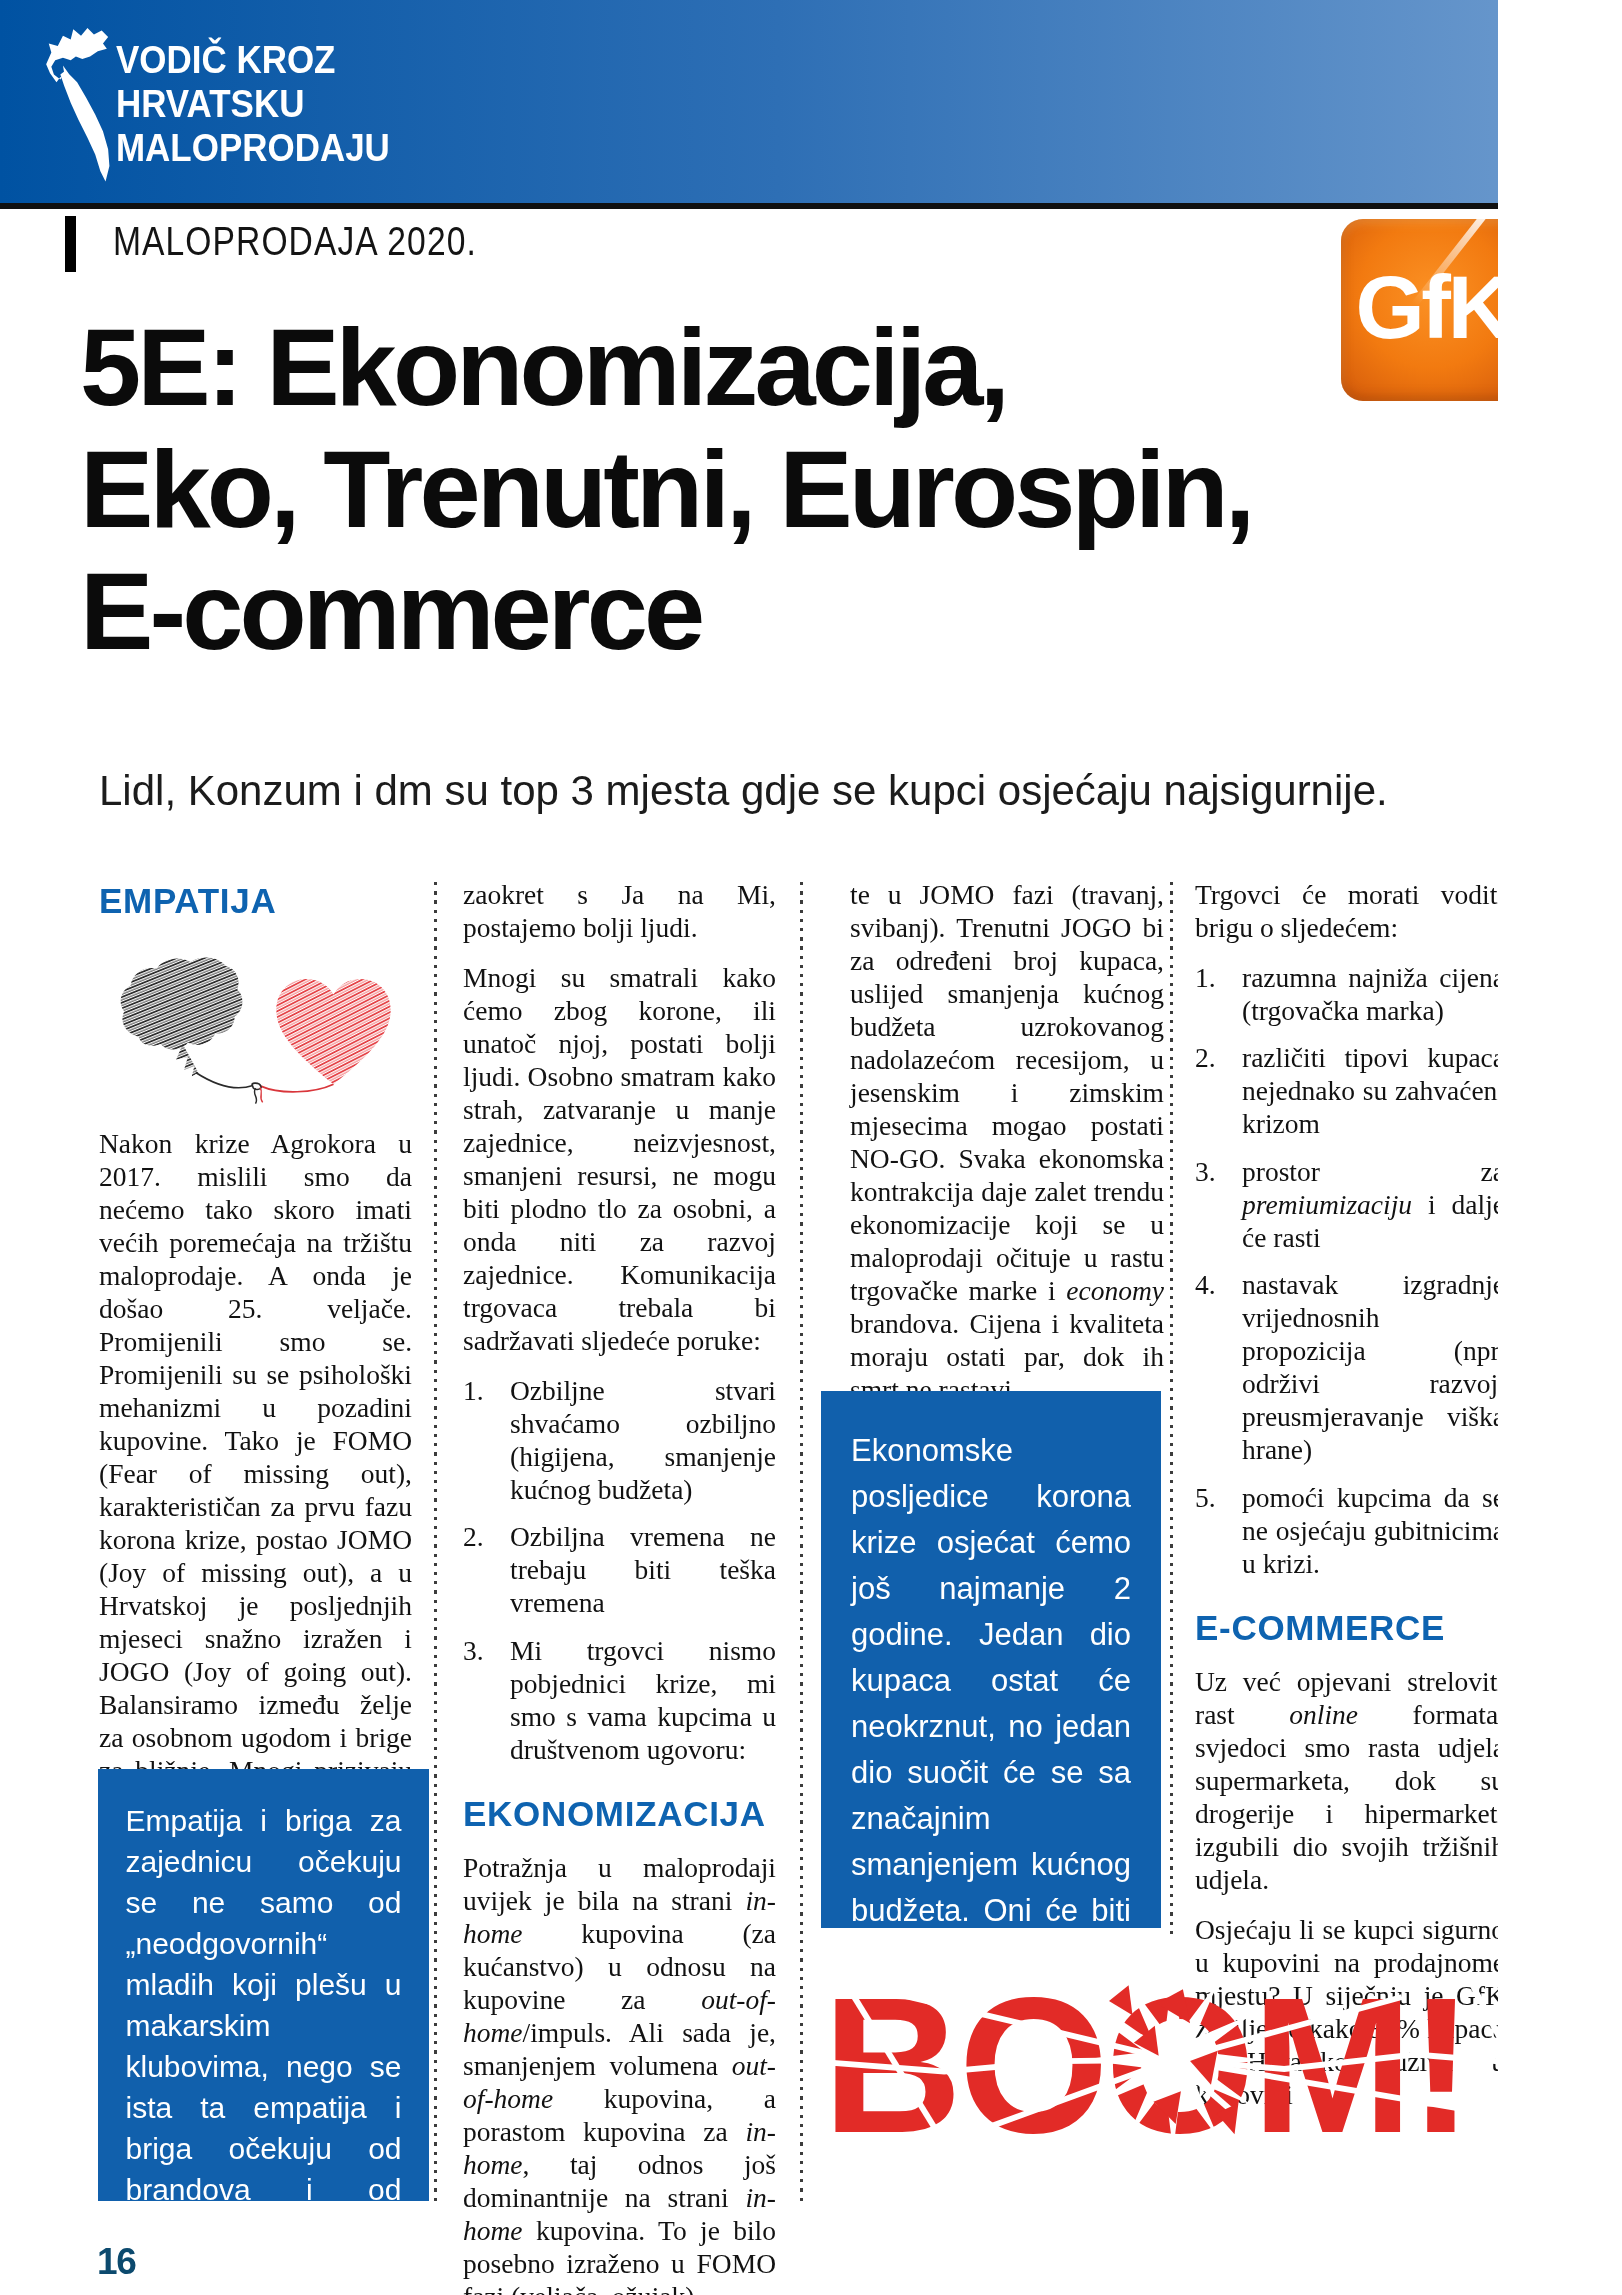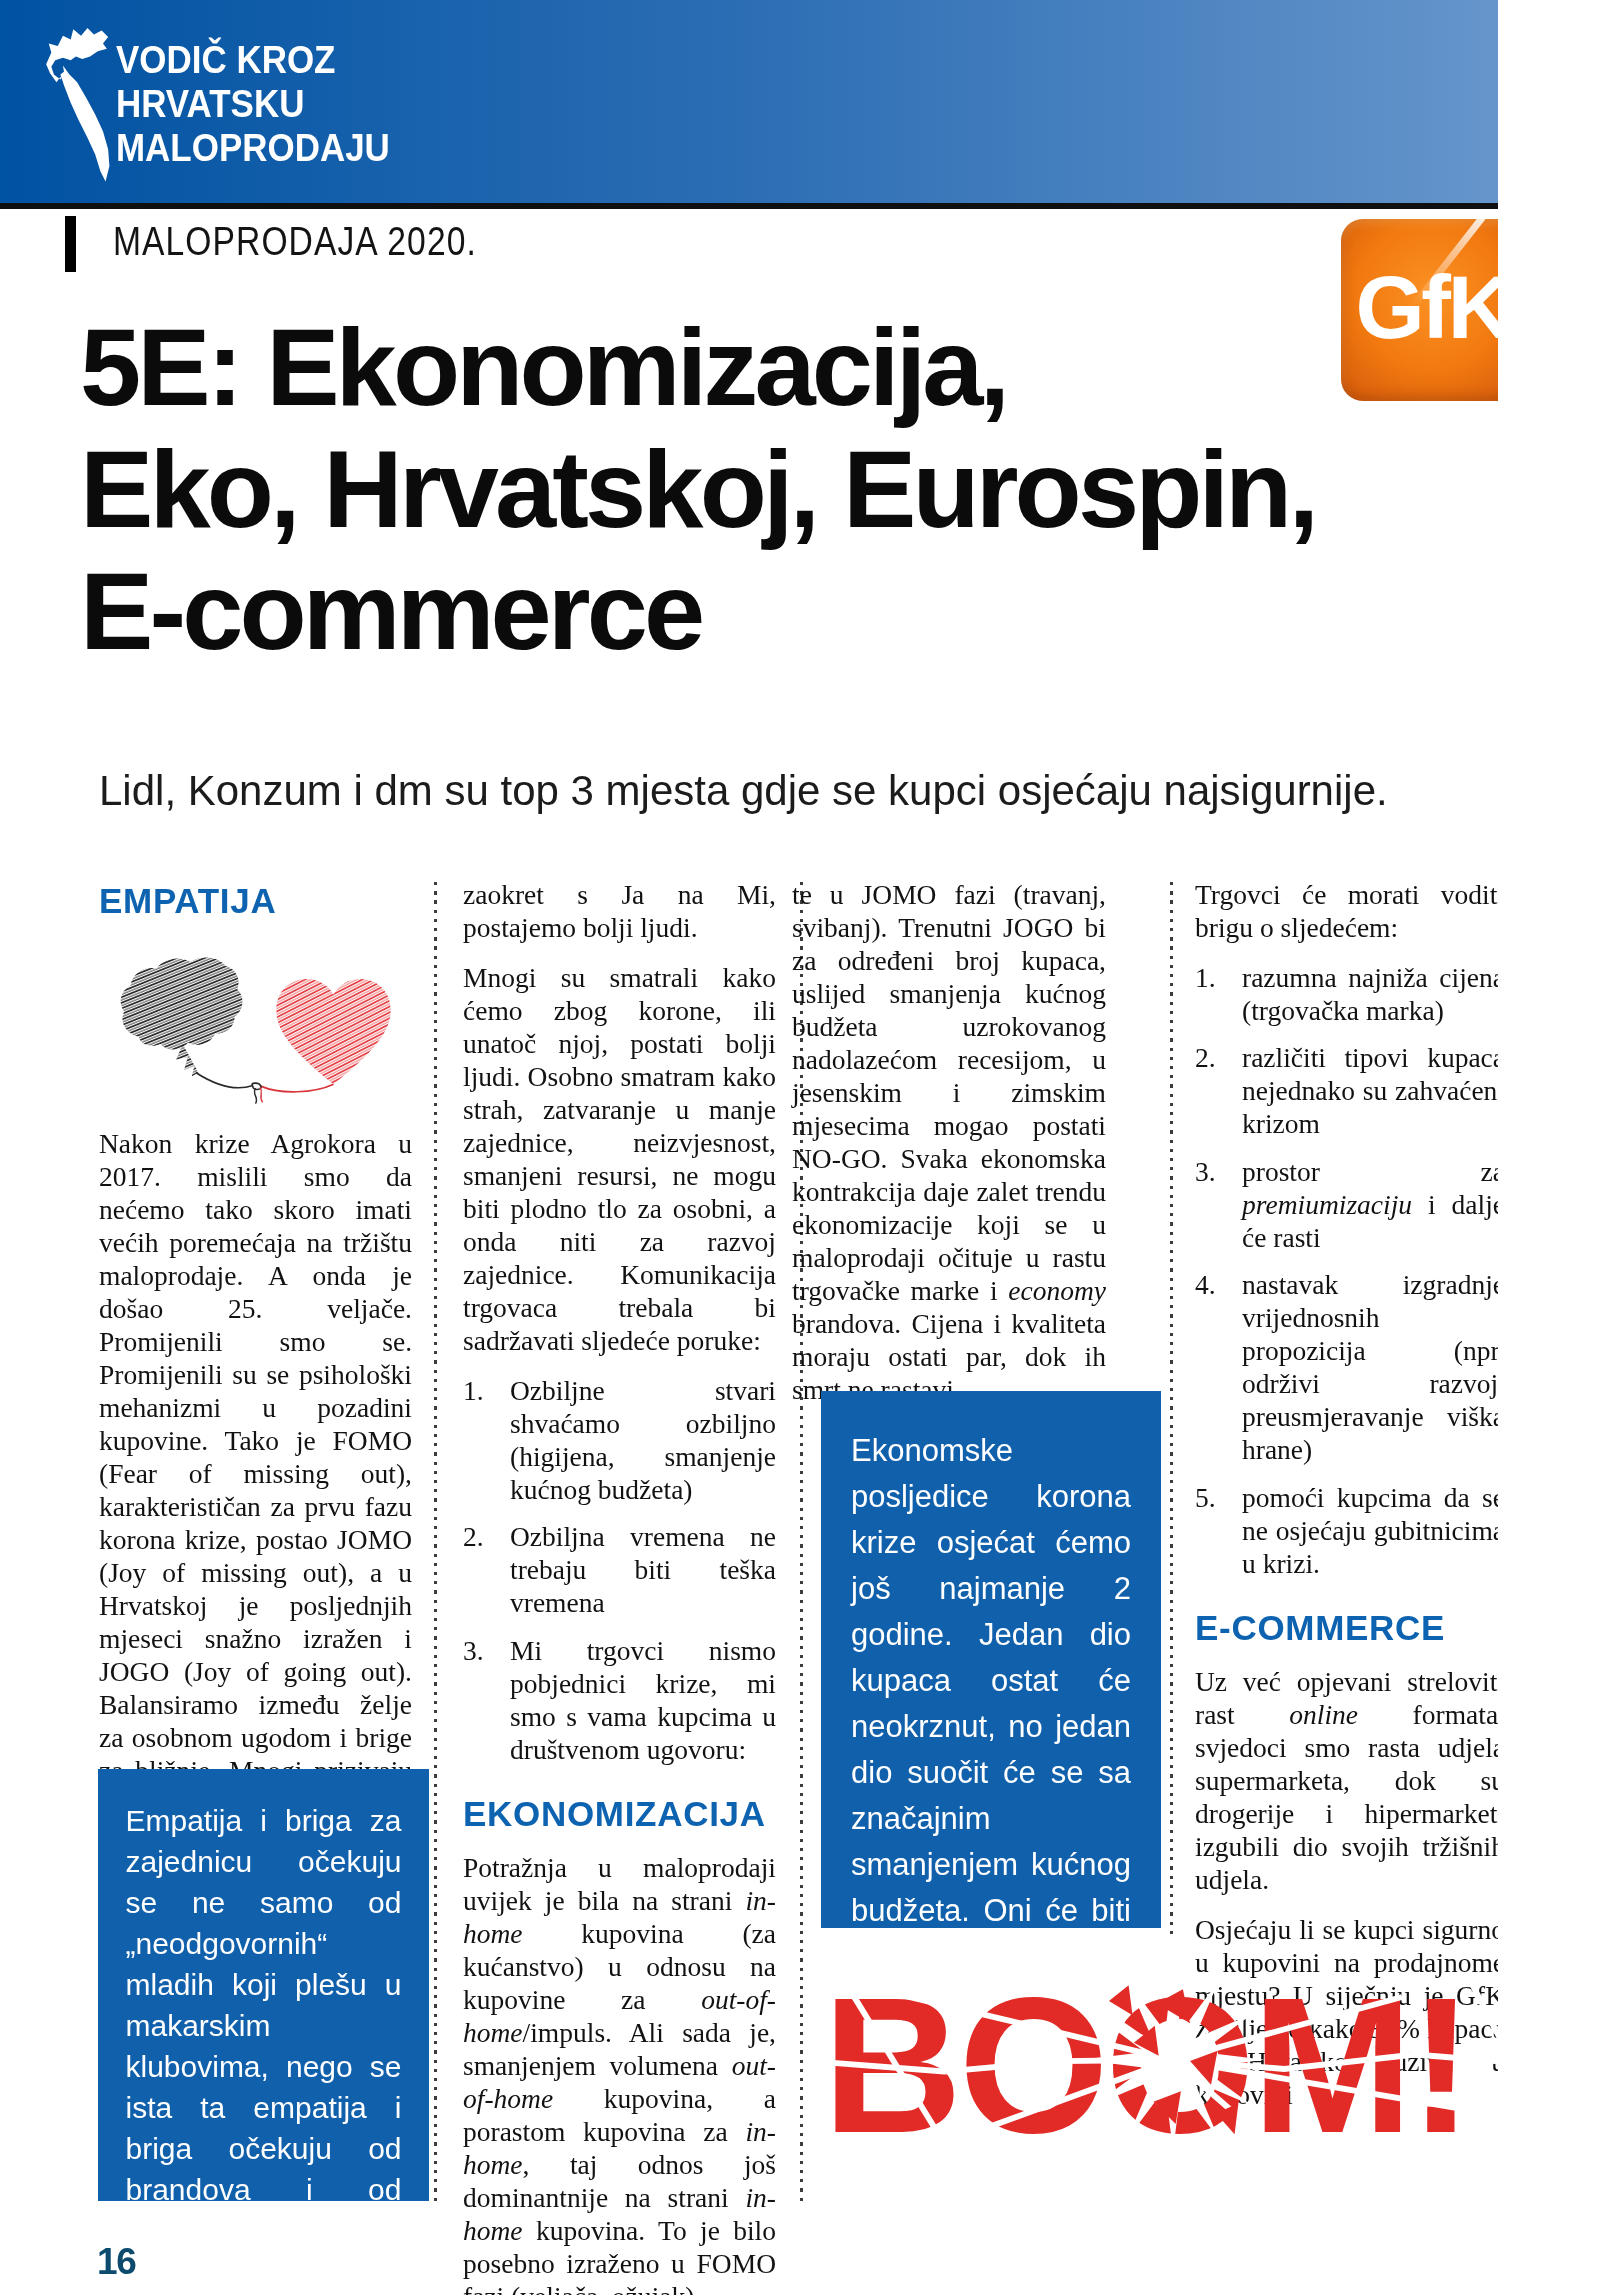--- a/index.html
+++ b/index.html
@@ -53,21 +53,21 @@
     white-space:nowrap;
   }
   .subtitle{
     position:absolute;left:99px;top:771px;width:1374px;
     font-size:42px;line-height:39px;color:#1c1c1c;
   }
   
   .col{position:absolute;top:878px;color:#121212;}
   .col-1{left:99px;width:313px;}
   .col-2{left:463px;width:313px;}
-  .col-3{left:792px;width:314px;}
+  .col-3{left:850px;width:314px;}
   .col-4{left:1195px;width:310px;}
   .divider{
     position:absolute;width:3.3px;top:882px;
     background:repeating-linear-gradient(to bottom,#3c3c3c 0 3.3px,transparent 3.3px 9.2px);
   }
   .divider.d1{left:434px;height:1319px;}
   .divider.d2{left:800px;height:1319px;}
   .divider.d3{left:1170px;height:1055px;}
   .section-heading{
     font-family:"Liberation Sans",sans-serif;font-weight:bold;
@@ -136,21 +136,21 @@
   <div class="kicker-bar"></div>
   <div class="kicker">MALOPRODAJA 2020.</div>
 
   <div class="gfk">
     <div class="gfk-shine"></div>
     <div class="gfk-label">GfK</div>
   </div>
 
   <div class="headline">
     <div>5E: Ekonomizacija,</div>
-    <div>Eko, Hrvatskoj, Eurospin,</div>
+    <div>Eko, Trenutni, Eurospin,</div>
     <div>E-commerce</div>
   </div>
 
   <div class="subtitle">Lidl, Konzum i dm su top 3 mjesta gdje se kupci osjećaju najsigurnije.</div>
 
   <div class="divider d1"></div>
   <div class="divider d2"></div>
   <div class="divider d3"></div>
 
   <div class="col col-1">

